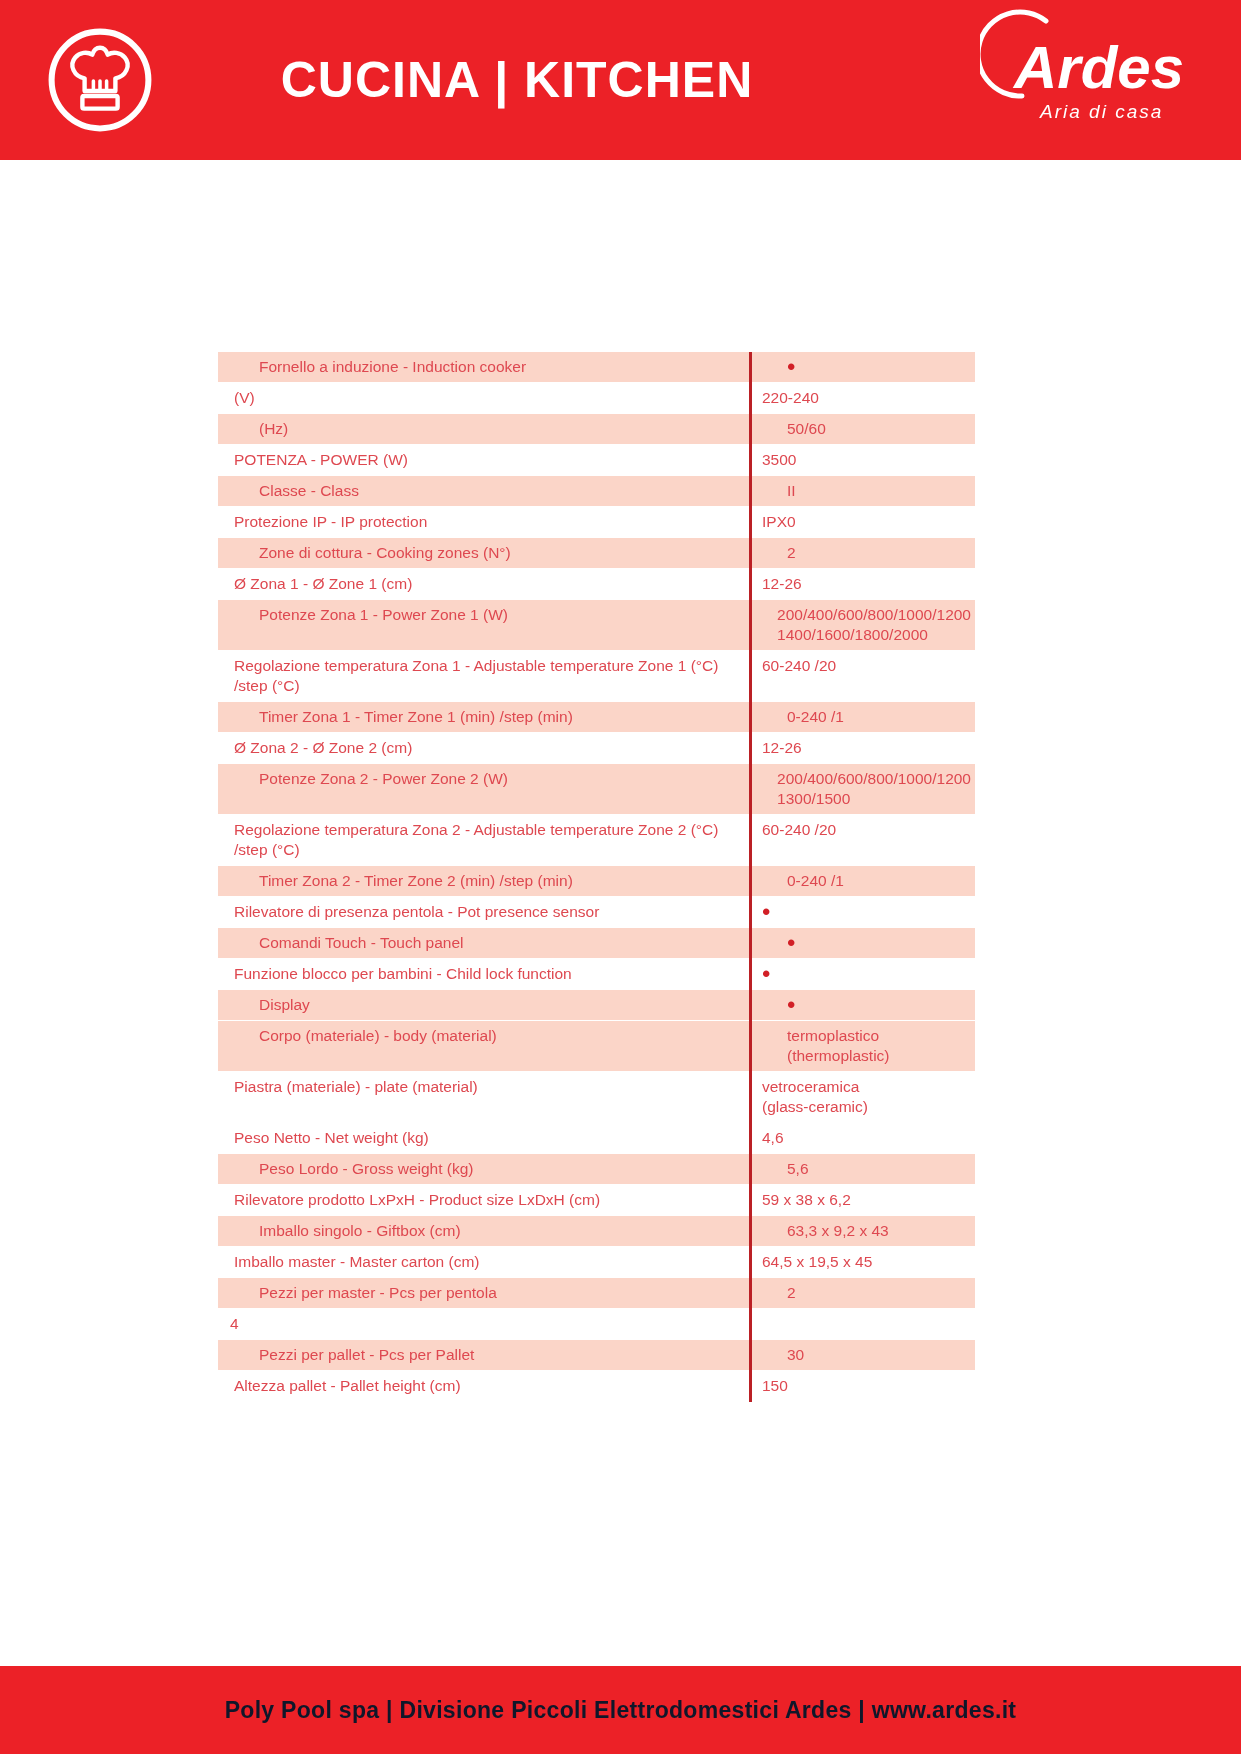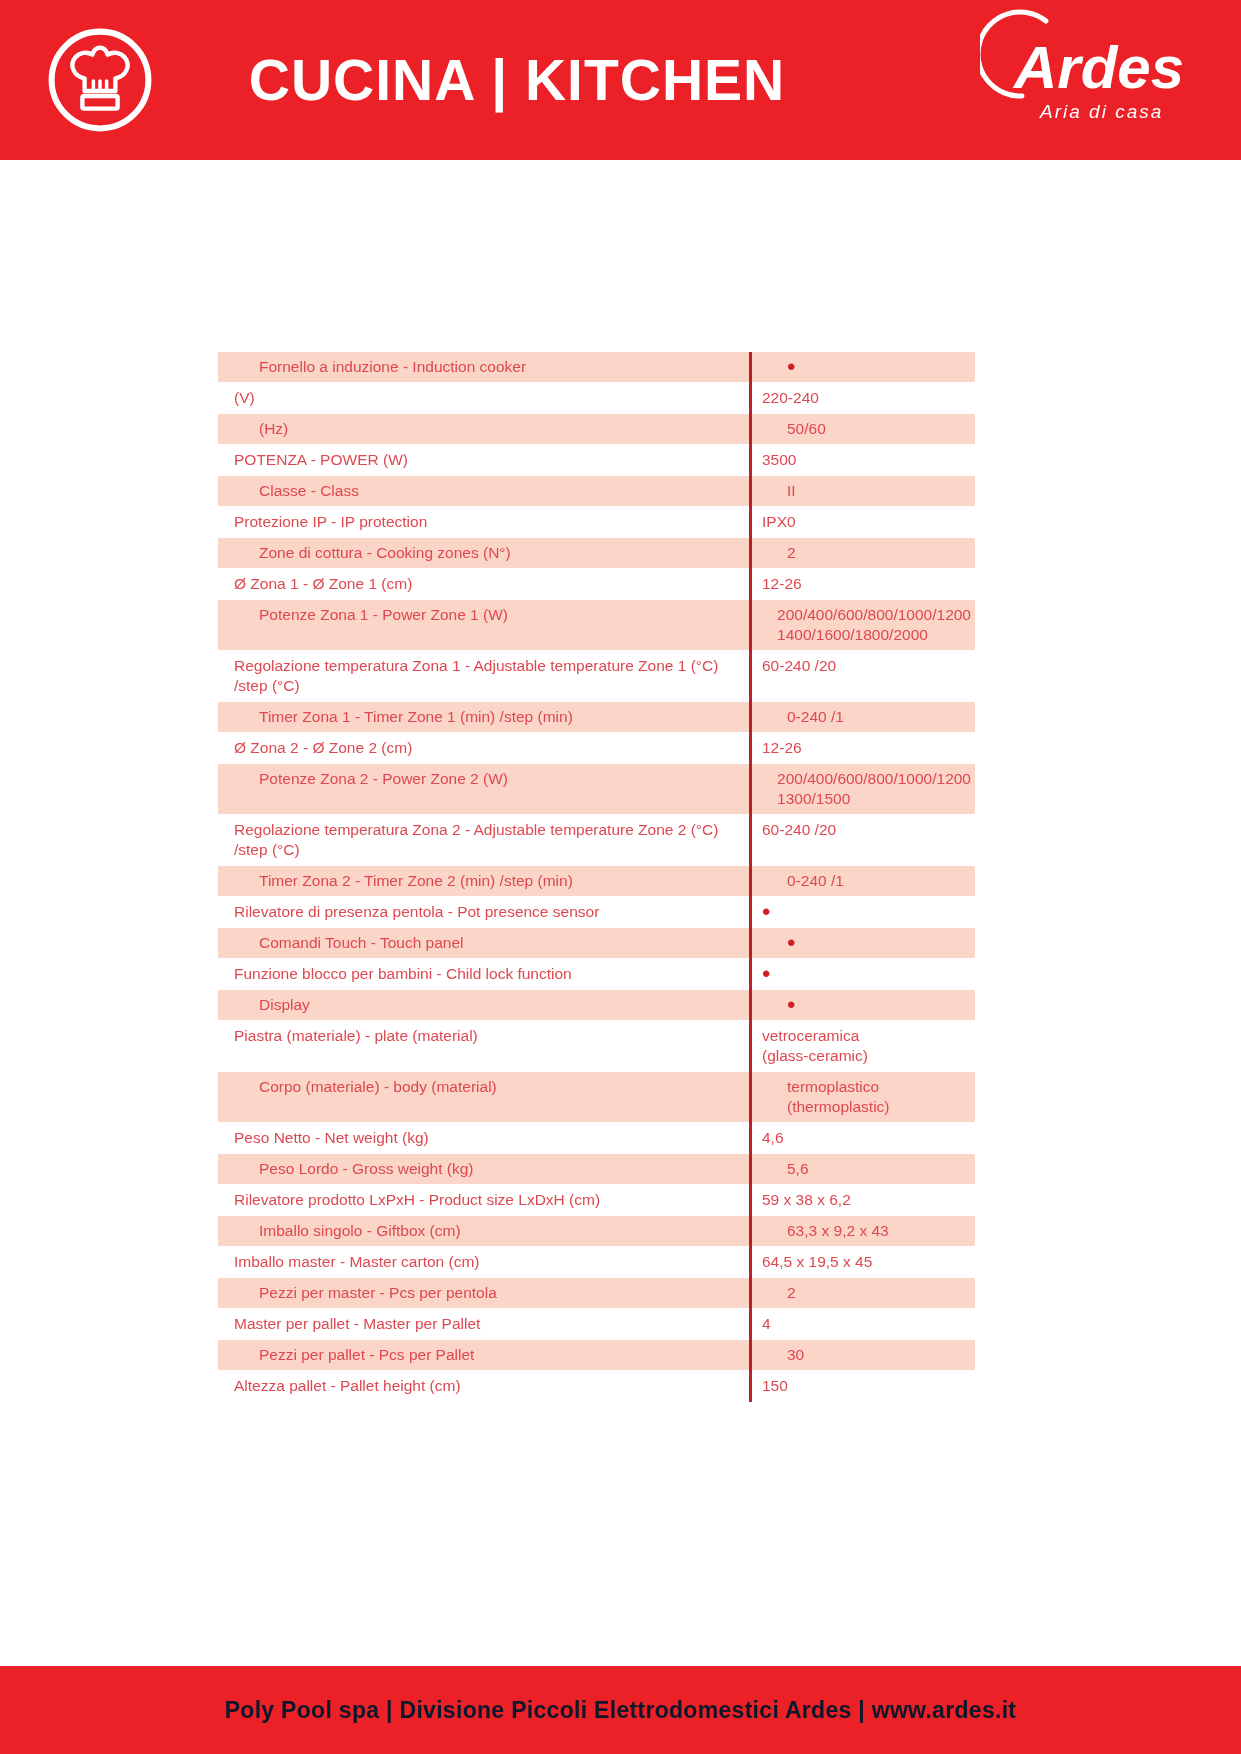--- a/index.html
+++ b/index.html
@@ -16,21 +16,21 @@
     font-family:"Liberation Sans",sans-serif;
   }
   
   .header{
     position:absolute;top:0;left:0;width:1241px;height:160px;
     background:var(--brand-red);
   }
   .chef-badge{position:absolute;left:45px;top:25px;width:110px;height:110px;}
   .page-title{
     position:absolute;left:517px;top:80px;transform:translate(-50%,-50%);
-    color:#fff;font-weight:bold;font-size:57px;letter-spacing:1px;white-space:nowrap;
+    color:#fff;font-weight:bold;font-size:50px;letter-spacing:1px;white-space:nowrap;
   }
   .brand-logo{position:absolute;left:980px;top:0;width:215px;height:132px;}
   
   .spec-table{
     position:absolute;left:218px;top:352px;width:757px;
     color:var(--text-red);font-size:15.5px;
   }
   .trow{display:flex;align-items:stretch;margin-bottom:1px;}
   .trow.peach{background:var(--row-peach);padding-left:25px;}
   .tlabel{
@@ -171,32 +171,32 @@
     <div class="trow bullet-row">
       <div class="tlabel">Funzione blocco per bambini - Child lock function</div>
       <div class="tvalue">•</div>
     </div>
 
     <div class="trow peach bullet-row">
       <div class="tlabel">Display</div>
       <div class="tvalue">•</div>
     </div>
 
+    <div class="trow peach">
+      <div class="tlabel">Corpo (materiale) - body (material)</div>
+      <div class="tvalue">termoplastico
+(thermoplastic)</div>
+    </div>
+
     <div class="trow">
       <div class="tlabel">Piastra (materiale) - plate (material)</div>
       <div class="tvalue">vetroceramica
 (glass-ceramic)</div>
     </div>
 
-    <div class="trow peach">
-      <div class="tlabel">Corpo (materiale) - body (material)</div>
-      <div class="tvalue">termoplastico
-(thermoplastic)</div>
-    </div>
-
     <div class="trow">
       <div class="tlabel">Peso Netto - Net weight (kg)</div>
       <div class="tvalue">4,6</div>
     </div>
 
     <div class="trow peach">
       <div class="tlabel">Peso Lordo - Gross weight (kg)</div>
       <div class="tvalue">5,6</div>
     </div>
 
@@ -214,21 +214,20 @@
       <div class="tlabel">Imballo master - Master carton (cm)</div>
       <div class="tvalue">64,5 x 19,5 x 45</div>
     </div>
 
     <div class="trow peach">
       <div class="tlabel">Pezzi per master - Pcs per pentola</div>
       <div class="tvalue">2</div>
     </div>
 
     <div class="trow">
-      <div class="tlabel">Master per pallet - Master per Pallet</div>
       <div class="tvalue">4</div>
     </div>
 
     <div class="trow peach">
       <div class="tlabel">Pezzi per pallet - Pcs per Pallet</div>
       <div class="tvalue">30</div>
     </div>
 
     <div class="trow">
       <div class="tlabel">Altezza pallet - Pallet height (cm)</div>

